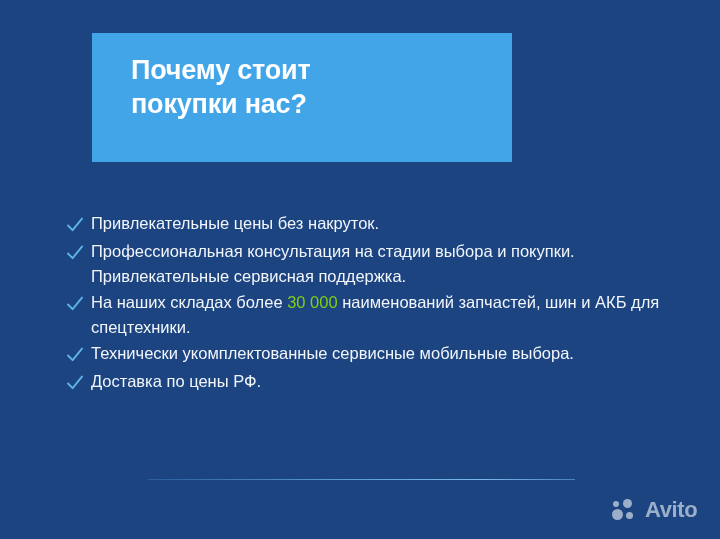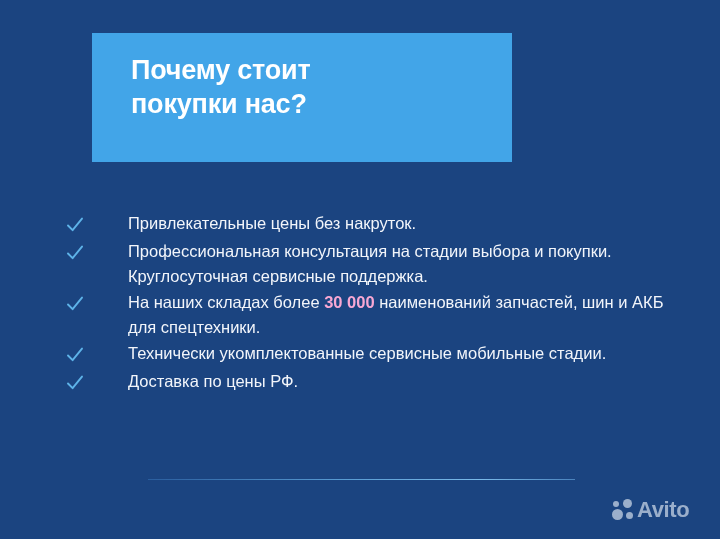--- a/index.html
+++ b/index.html
@@ -69,25 +69,24 @@
   .check-icon svg {
     display: block;
   }
   .bullet-text {
     flex: 1 1 auto;
     color: #f2f5fa;
     font-size: 16.5px;
     line-height: 25px;
     padding-left: 5px;
     white-space: pre-wrap;
-    margin-left: 37px;
   }
   .bullet-text b {
-    font-weight: bold;
-    color: #f9a8d4;
+    font-weight: normal;
+    color: #84cc16;
   }
 
   
   #divider {
     position: absolute;
     left: 148px;
     top: 479px;
     width: 427px;
     height: 1px;
     background: linear-gradient(to right, #2b5fa0 0%, #5b9fd6 45%, #7fc0ee 78%, #4d86c0 100%);
@@ -95,20 +94,21 @@
   }
 
   
   #avito-watermark {
     position: absolute;
     left: 612px;
     top: 499px;
     display: flex;
     align-items: center;
     opacity: 0.72;
+    gap: 8px;
   }
   #avito-dots {
     position: relative;
     width: 24px;
     height: 22px;
     flex: 0 0 auto;
   }
   #avito-dots i {
     position: absolute;
     display: block;
@@ -150,39 +150,39 @@
       </span>
       <span class="bullet-text">Привлекательные цены без накруток.</span>
     </div>
 
     <div class="bullet-row">
       <span class="check-icon">
         <svg width="22" height="26" viewBox="0 0 22 26" aria-hidden="true">
           <path d="M4 13.5 L8.6 18.2 L18 6.6" fill="none" stroke="#5eb3e8" stroke-width="1.9" stroke-linecap="round" stroke-linejoin="round"></path>
         </svg>
       </span>
-      <span class="bullet-text">Профессиональная консультация на стадии выбора и покупки. Круглосуточная сервисные поддержка.</span>
+      <span class="bullet-text">Профессиональная консультация на стадии выбора и покупки. Привлекательные сервисная поддержка.</span>
     </div>
 
     <div class="bullet-row">
       <span class="check-icon">
         <svg width="22" height="26" viewBox="0 0 22 26" aria-hidden="true">
           <path d="M4 13.5 L8.6 18.2 L18 6.6" fill="none" stroke="#5eb3e8" stroke-width="1.9" stroke-linecap="round" stroke-linejoin="round"></path>
         </svg>
       </span>
       <span class="bullet-text">На наших складах более <b>30 000</b> наименований запчастей, шин и АКБ для спецтехники.</span>
     </div>
 
     <div class="bullet-row">
       <span class="check-icon">
         <svg width="22" height="26" viewBox="0 0 22 26" aria-hidden="true">
           <path d="M4 13.5 L8.6 18.2 L18 6.6" fill="none" stroke="#5eb3e8" stroke-width="1.9" stroke-linecap="round" stroke-linejoin="round"></path>
         </svg>
       </span>
-      <span class="bullet-text">Технически укомплектованные сервисные мобильные стадии.</span>
+      <span class="bullet-text">Технически укомплектованные сервисные мобильные выбора.</span>
     </div>
 
     <div class="bullet-row">
       <span class="check-icon">
         <svg width="22" height="26" viewBox="0 0 22 26" aria-hidden="true">
           <path d="M4 13.5 L8.6 18.2 L18 6.6" fill="none" stroke="#5eb3e8" stroke-width="1.9" stroke-linecap="round" stroke-linejoin="round"></path>
         </svg>
       </span>
       <span class="bullet-text">Доставка по цены РФ.</span>
     </div>

